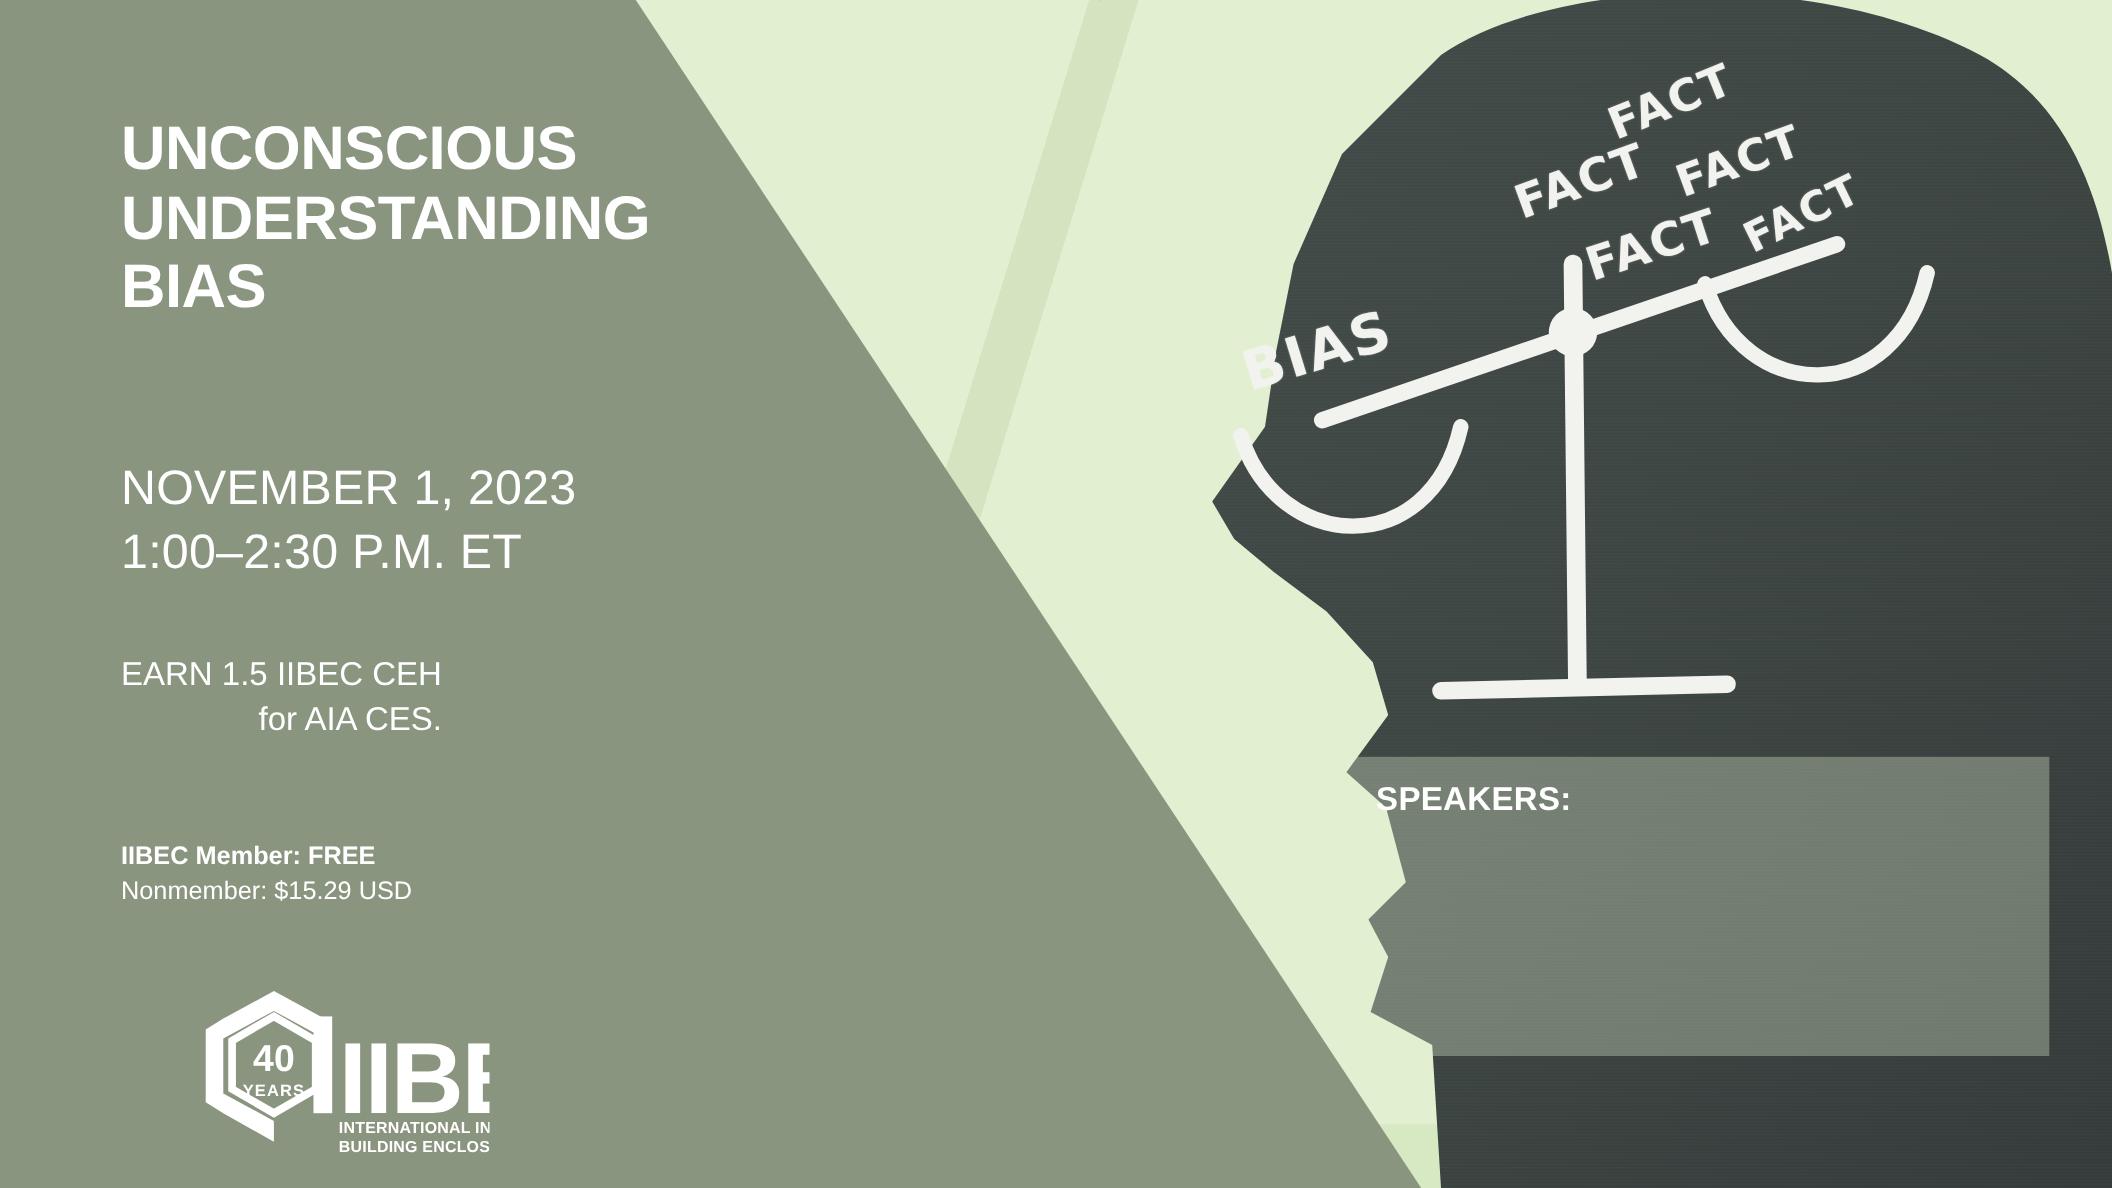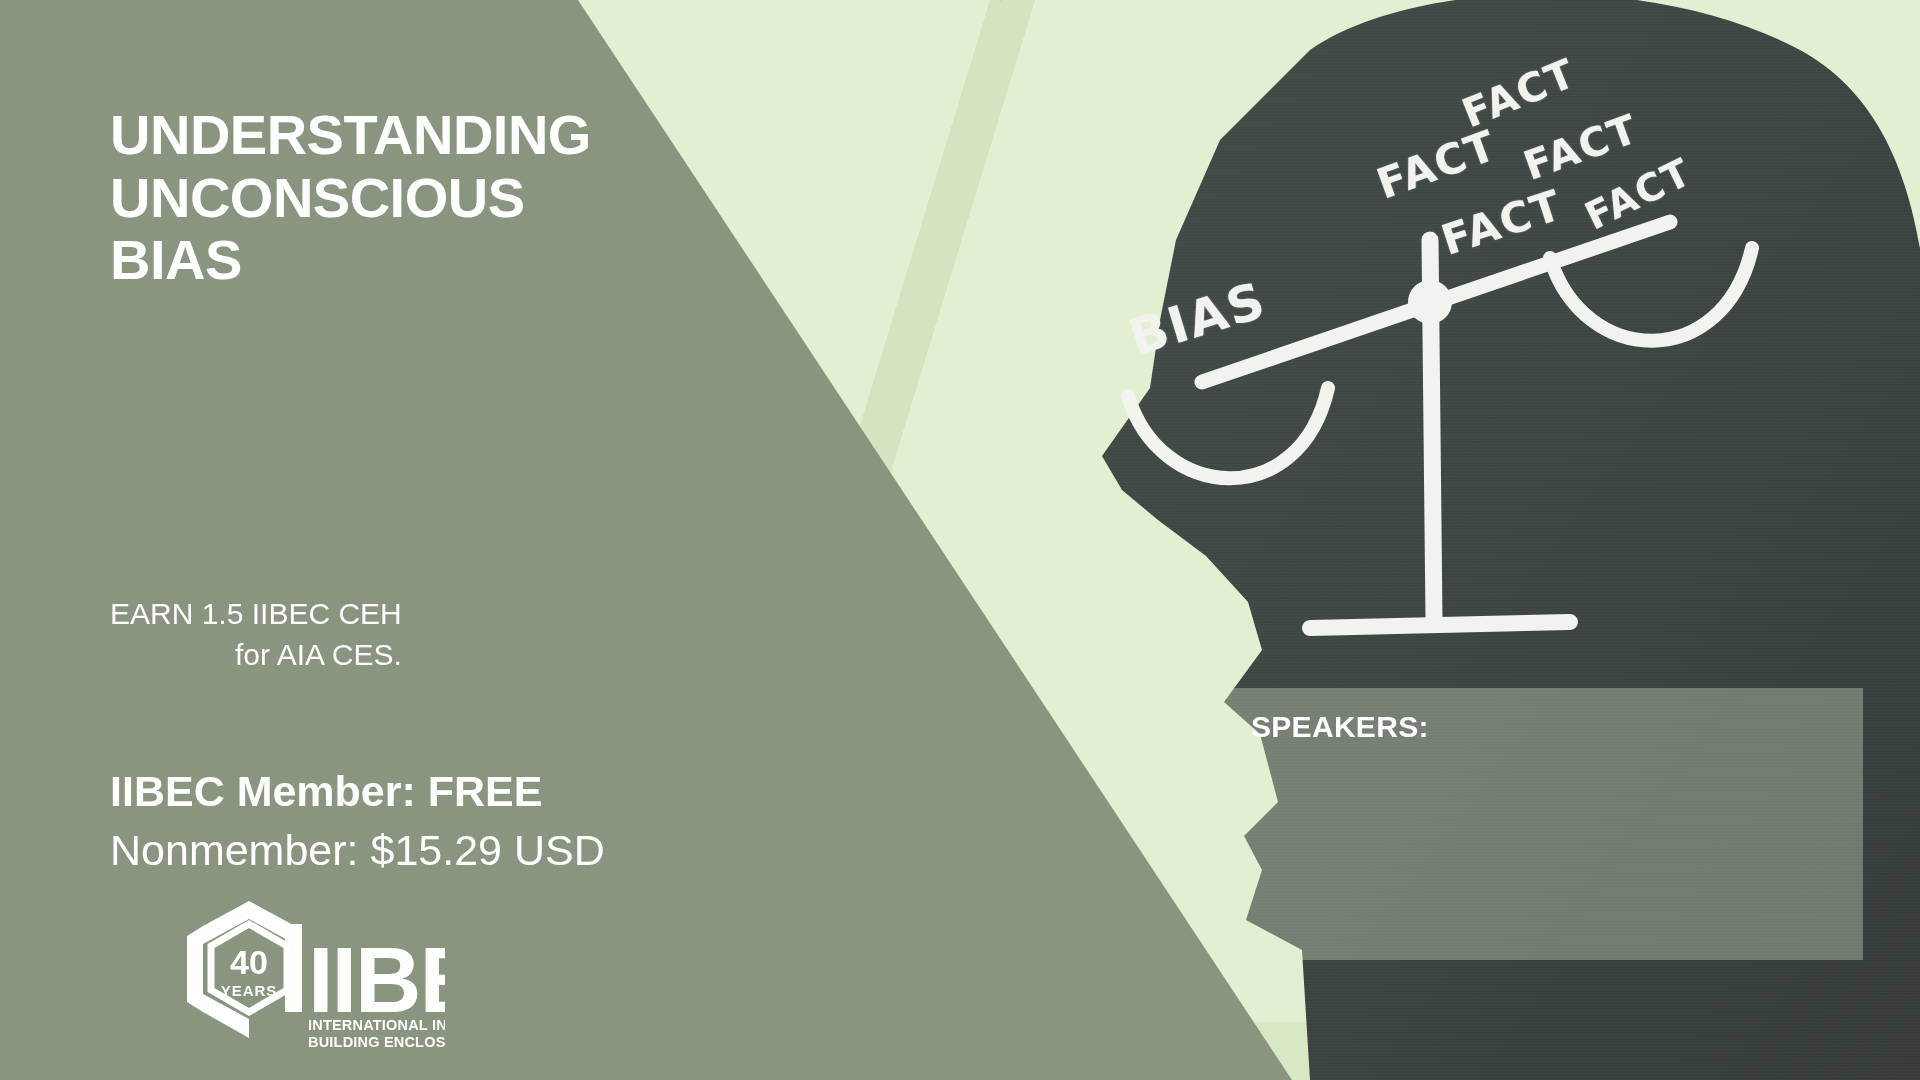--- a/index.html
+++ b/index.html
@@ -67,21 +67,21 @@
     position:absolute; top:415px; left:0;
     font-size:44px; font-weight:400; line-height:1.32; letter-spacing:.2px;
   }
   .when .date { text-transform:uppercase; }
 
   .credits {
     position:absolute; top:594px; left:0;
     font-size:30px; font-weight:400; line-height:1.36;text-align:right;
   }
 
-  .pricing { position:absolute; top:762px; left:0; font-size:43px; line-height:1.38; }
+  .pricing { position:absolute; top:762px; left:0; font-size:23px; line-height:1.38; }
   .pricing .member { font-weight:700; }
   .pricing .nonmember { font-weight:400; }
 
   
   .logo { position:absolute; top:898px; left:145px; width:300px; height:150px; }
   .logo svg { width:100%; height:100%; display:block; }
 
   
   .speakers {
     position:absolute; left:1223px; top:688px; width:640px; height:272px;
@@ -197,25 +197,29 @@
     <div class="fact-word" style="left:512px; top:134px; font-size:40px; transform:rotate(-20deg);">FACT</div>
     <div class="fact-word" style="left:430px; top:208px; font-size:42px; transform:rotate(-18deg);">FACT</div>
     <div class="fact-word" style="left:572px; top:182px; font-size:38px; transform:rotate(-26deg);">FACT</div>
   </div>
 
   <div class="sage-panel"></div>
 
   <div class="content">
 
     <div class="title">
+      <div>UNCONSCIOUS</div>
       <div>UNDERSTANDING</div>
-      <div>UNCONSCIOUS</div>
       <div>BIAS</div>
     </div>
 
+    <div class="when">
+      <div class="date">NOVEMBER 1, 2023</div>
+      <div class="time">1:00–2:30 P.M. ET</div>
+    </div>
 
     <div class="credits">
       <div>EARN 1.5 IIBEC CEH</div>
       <div>for AIA CES.</div>
     </div>
 
     <div class="pricing">
       <div class="member">IIBEC Member: FREE</div>
       <div class="nonmember">Nonmember: $15.29 USD</div>
     </div>

